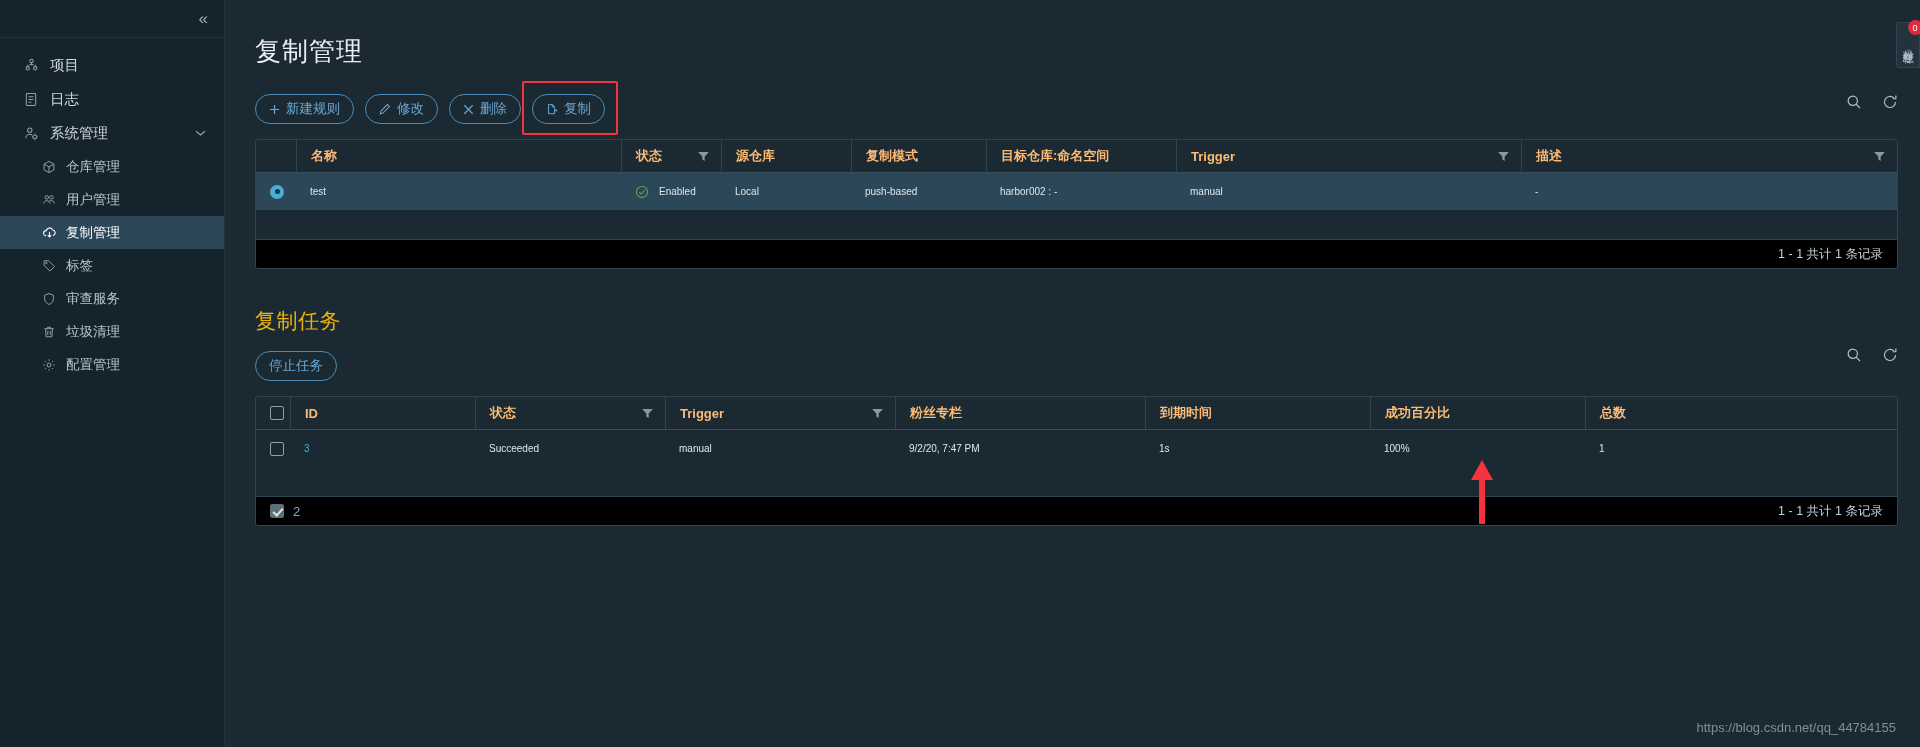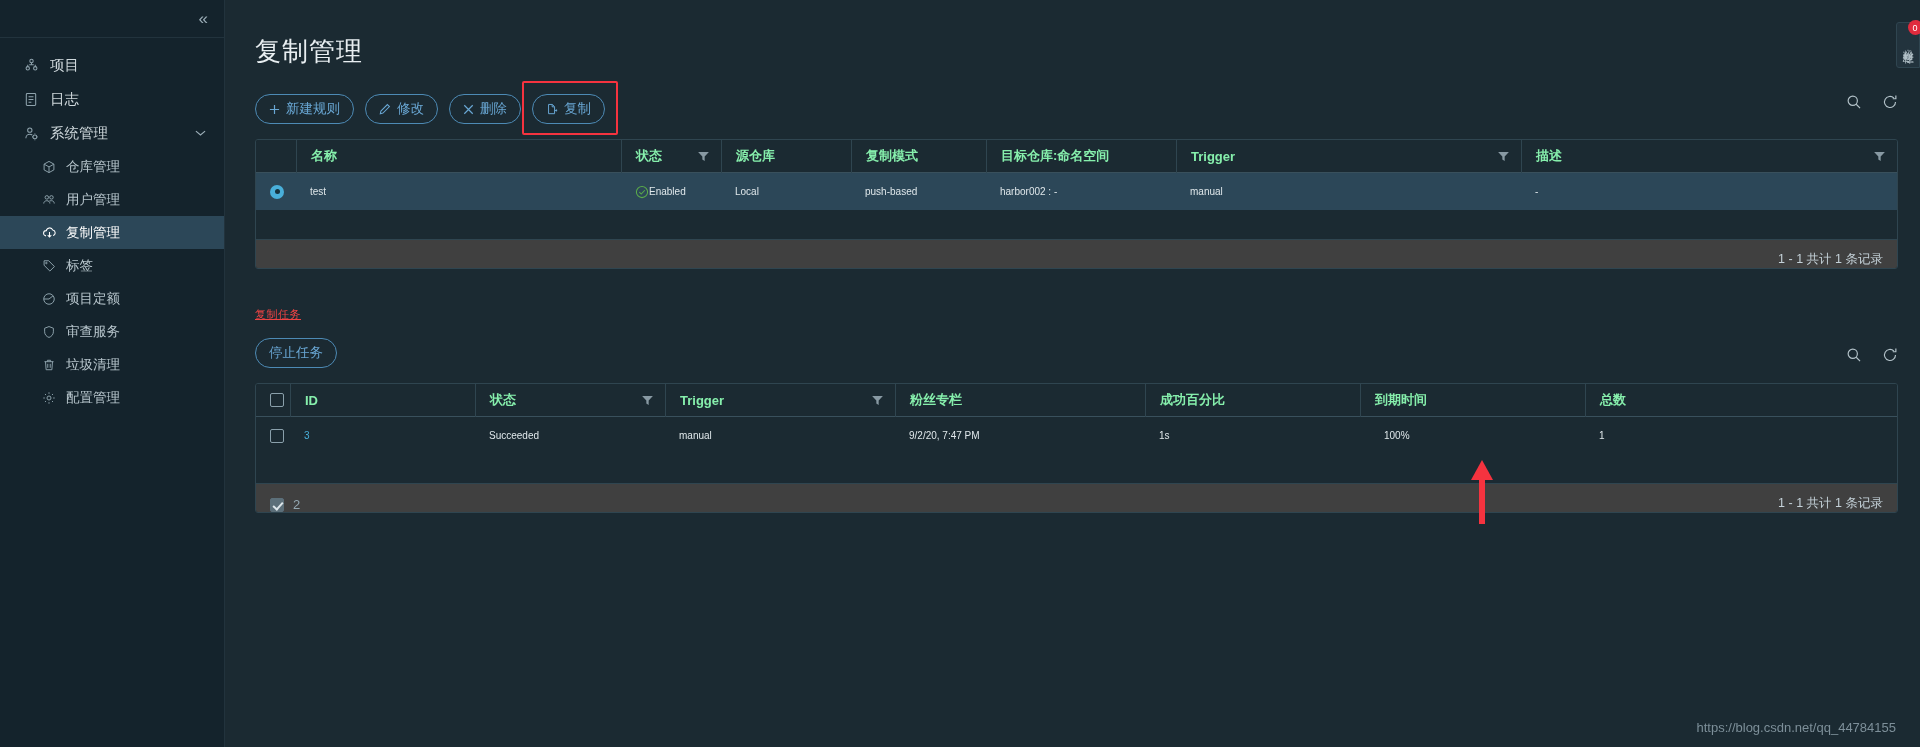--- a/index.html
+++ b/index.html
@@ -76,37 +76,37 @@
   
   .table {
     margin-top: 15px; border: 1px solid #2f4550; border-radius: 3px;
     background: #1b2a32; overflow: hidden;
   }
   .thead {
     display: flex; height: 33px; align-items: center;
     border-bottom: 1px solid #39505c; background: #1b2a32;
   }
   .th {
-    color: #86efac; font-size: 13px; font-weight: bold;
+    color: #fdba74; font-size: 13px; font-weight: bold;
     padding-left: 14px; height: 33px; display: flex; align-items: center;
     border-left: 1px solid #2f4550; position: relative;
   }
   .th:first-child { border-left: none; }
   .th .filter { position: absolute; right: 12px; color: #8899a3; font-size: 10px; }
   .trow {
     display: flex; height: 37px; align-items: center;
     color: #dfe7ea; font-size: 10px; background: #2c4758;
   }
   .trow.plain { background: #1b2a32; }
   .td { padding-left: 14px; display: flex; align-items: center; height: 37px; }
   .tfiller { height: 29px; background: #1b2a32; }
   .tfoot {
-    height: 29px; display: flex; align-items: flex-end; justify-content: flex-end;
+    height: 29px; display: flex; align-items: center; justify-content: flex-end;
     padding-right: 14px; color: #c4d1d8; font-size: 12.5px;
-    border-top: 1px solid #2f4550; background: #404040;
+    border-top: 1px solid #2f4550; background: #000000;
   }
   .tfoot.with-left { justify-content: space-between; padding-left: 14px; }
   .foot-left { display: flex; align-items: center; gap: 9px; color:#93a7b1; font-size: 13px;}
 
   .radio-on {
     width: 14px; height: 14px; border-radius: 50%;
     background: #49afd9; display: inline-flex; align-items: center; justify-content: center;
   }
   .radio-on::after { content:""; width: 5px; height: 5px; border-radius: 50%; background: #16323d; }
   .chk {
@@ -114,24 +114,24 @@
     background: transparent; display: inline-block;
   }
   .chk.checked {
     background: #5c6f79; border-color: #5c6f79; position: relative;
   }
   .chk.checked::after {
     content: ""; position: absolute; left: 4px; top: 1px;
     width: 4px; height: 8px; border: solid #dde6ea; border-width: 0 2px 2px 0;
     transform: rotate(42deg);
   }
-  .enabled-cell { display: flex; align-items: center; gap: 0; }
+  .enabled-cell { display: flex; align-items: center; gap: 10px; }
   .link { color: #49afd9; }
 
-  .sec-title { color: #ef4444; font-size: 11px; margin-top: 38px; letter-spacing:.5px;text-decoration:underline; }
+  .sec-title { color: #eab308; font-size: 21px; margin-top: 38px; letter-spacing:.5px; }
   .sec-head { position: relative; }
 
   
   .arrow-ann { position: absolute; left: 1470px; top: 460px; z-index: 30; }
 
   
   .right-rail {
     position: absolute; right: 0; top: 22px; width: 24px;
     background: #22333d; border: 1px solid #2f4550; border-radius: 3px 0 0 3px;
     padding: 5px 0 8px 0; display: flex; flex-direction: column; align-items: center; gap: 3px;
@@ -236,29 +236,20 @@
       <div class="nav-item sub">
         <span class="ic">
           <svg width="14" height="14" viewBox="0 0 16 16" fill="none" stroke="currentColor" stroke-width="1.1">
             <path d="M7.6 2H2.4v5.2l6.6 6.6 5.2-5.2z"></path>
               <circle cx="5" cy="4.6" r=".85"></circle>
           </svg>
         </span>
         <span class="lbl">标签</span>
       </div>
 
-      <div class="nav-item sub">
-        <span class="ic">
-          <svg width="14" height="14" viewBox="0 0 16 16" fill="none" stroke="currentColor" stroke-width="1.1">
-            <circle cx="8" cy="8" r="6"></circle>
-              <path d="M8 8l4.6-3.6M8 8H2"></path>
-          </svg>
-        </span>
-        <span class="lbl">项目定额</span>
-      </div>
 
       <div class="nav-item sub">
         <span class="ic">
           <svg width="14" height="14" viewBox="0 0 16 16" fill="none" stroke="currentColor" stroke-width="1.1">
             <path d="M8 1.8l5 1.9v4.1c0 3.1-2.2 5.5-5 6.4-2.8-.9-5-3.3-5-6.4V3.7z"></path>
           </svg>
         </span>
         <span class="lbl">审查服务</span>
       </div>
 
@@ -462,25 +453,25 @@
           <span>Trigger</span>
           <span class="filter">
             <svg width="11" height="9" viewBox="0 0 12 10" fill="currentColor">
                 <path d="M0 0h12L7.3 5v5L4.7 8.3V5z"></path>
               </svg>
           </span>
         </div>
         <div class="th" style="width:250px">
           <span>粉丝专栏</span>
         </div>
+        <div class="th" style="width:225px">
+          <span>到期时间</span>
+        </div>
         <div class="th" style="width:215px">
           <span>成功百分比</span>
-        </div>
-        <div class="th" style="width:225px">
-          <span>到期时间</span>
         </div>
         <div class="th" style="flex:1">
           <span>总数</span>
         </div>
       </div>
 
       <div class="trow plain">
         <div class="td" style="width:34px">
           <span class="chk"></span>
         </div>

